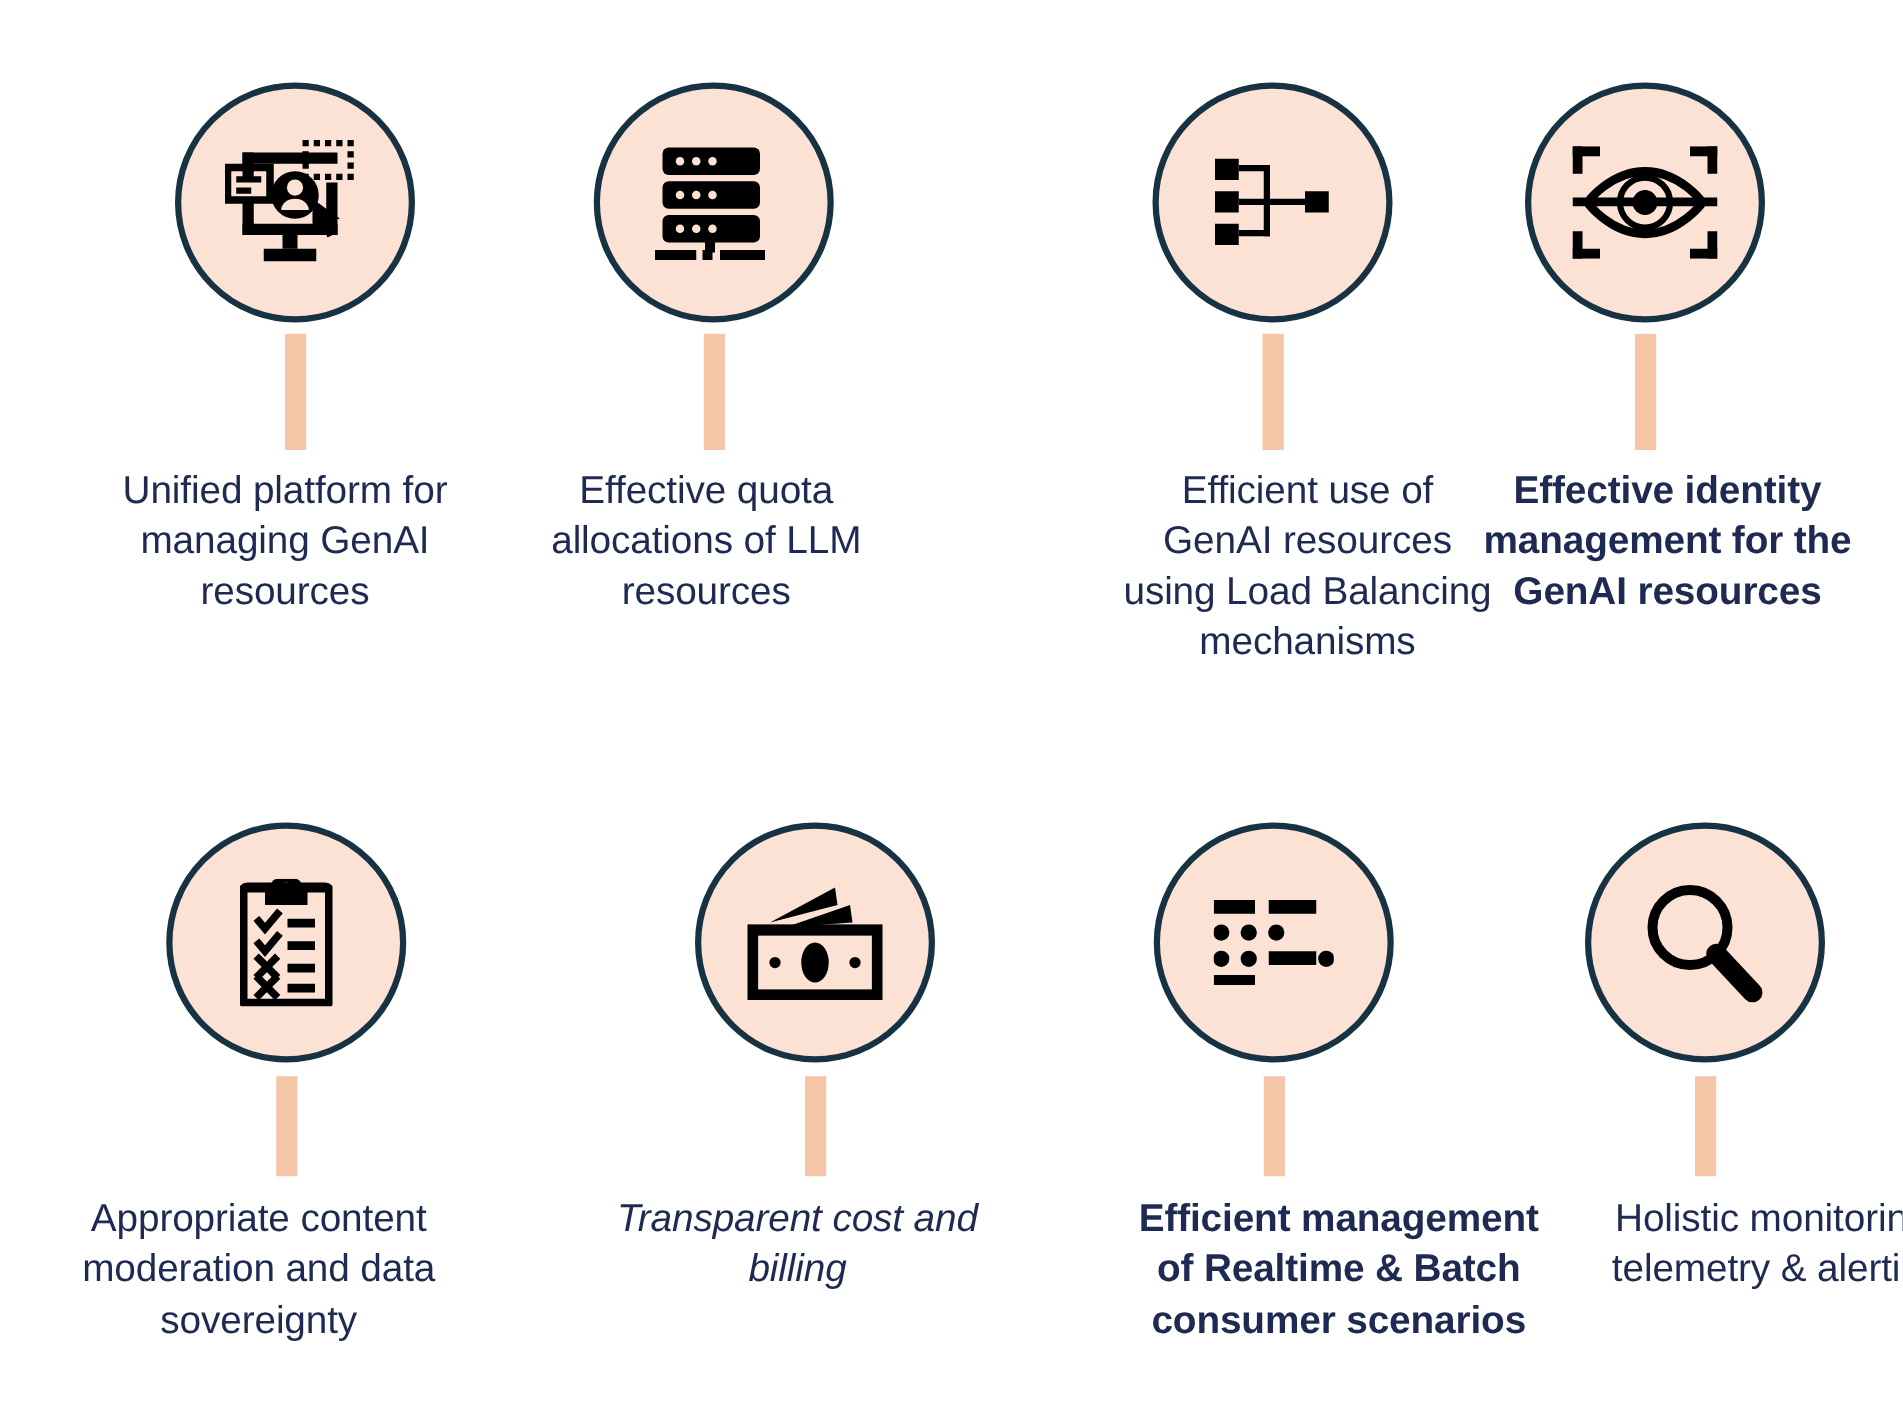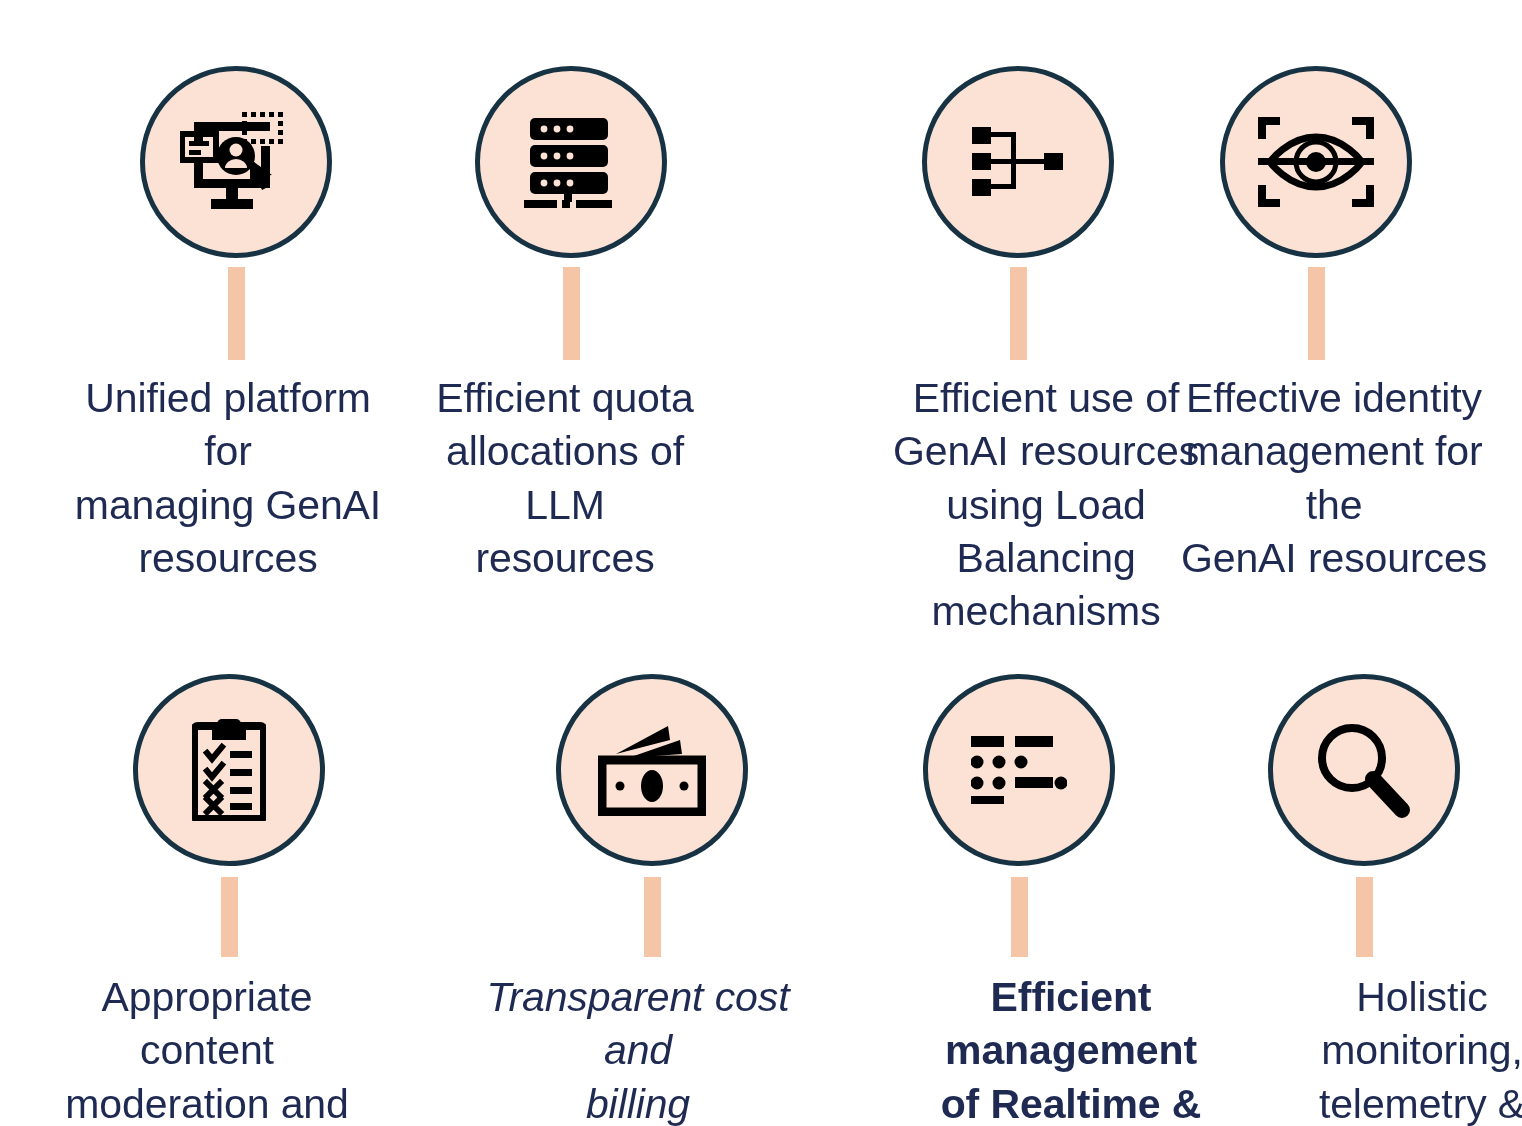--- a/index.html
+++ b/index.html
@@ -38,44 +38,44 @@
   }
   .badge svg {
     display: block;
   }
   .stem {
     width: 17px;
     background: #F5C5A8;
   }
   .caption {
     color: #1F2A52;
-    font-size: 41px;
+    font-size: 31px;
     line-height: 1.30;
     text-align: center;
     white-space: pre-line;
     letter-spacing: -0.1px;
   }
 
   
   .r1 { top: 66px; }
   .r1 .stem { height: 93px; margin-top: 9px; }
   .r1 .caption { margin-top: 12px; }
 
   .c1 { left: 71px;   }
   .c2 { left: 421px;  }
   .c3 { left: 843px;  }
-  .c4 { left: 1161px; }
+  .c4 { left: 1161px; font-weight: bold; }
 
   .w1 { width: 330px; }
   .w2 { width: 300px; }
   .w3 { width: 350px; }
   .w4 { width: 310px; }
 
   
-  .r2 { top: 674px; }
+  .r2 { top: 658px; }
   .r2 .stem { height: 80px; margin-top: 11px; }
   .r2 .caption { margin-top: 14px; }
 
   .c5 { left: 59px;   }
   .c6 { left: 482px;  }
   .c7 { left: 844px; font-weight: bold;  }
   .c8 { left: 1209px; }
 
   .w5 { width: 340px; }
   .w6 { width: 340px; }
@@ -167,21 +167,21 @@
             <circle cx="46" cy="67" r="3.4" fill="#FBE2D5"></circle>
             <rect x="40" y="76" width="8" height="10"></rect>
             <rect x="0" y="84" width="33" height="8"></rect>
             <rect x="38" y="84" width="8" height="8"></rect>
             <rect x="52" y="84" width="36" height="8"></rect>
           </g>
         </svg>
       </span>
     </div>
     <div class="stem"></div>
-    <div class="caption cap-shift-2">Efficient quota
+    <div class="caption cap-shift-2">Effective quota
 allocations of LLM
 resources</div>
   </div>
 
   <div class="card r1 c3 w3">
     <div class="badge">
       <span>
         <svg width="92" height="72" viewBox="0 0 92 72">
           <g fill="#000">
             <rect x="0" y="1" width="19" height="17"></rect>

